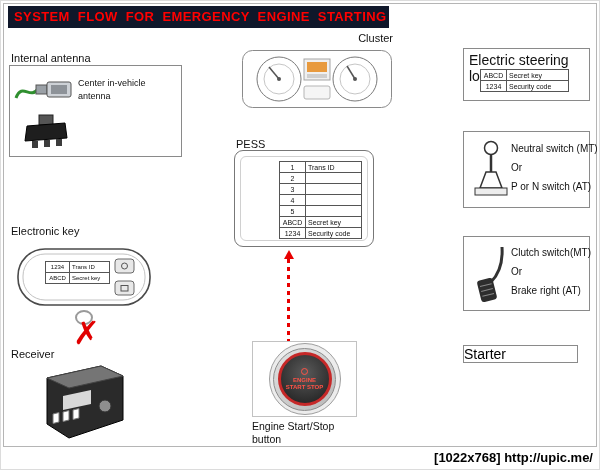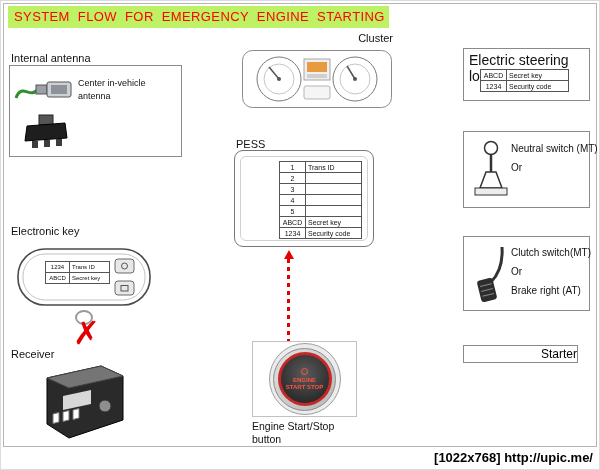--- a/index.html
+++ b/index.html
@@ -1,20 +1,20 @@
 <!DOCTYPE html>
 <html><head>
 <meta charset="utf-8">
 <style>
   * { margin:0; padding:0; box-sizing:border-box; }
   html,body { width:600px; height:470px; }
   body { position:relative; font-family:"Liberation Sans","DejaVu Sans",sans-serif; background:#fff; overflow:hidden; border:1px solid #dcdcdc; }
   .abs { position:absolute; }
   .diagram-frame { left:2px; top:2px; width:594px; height:444px; border:1px solid #b5b5b5; background:#fff; }
-  .title-banner { left:7px; top:5px; width:381px; height:22px; background:#bef264; color:#ff0000; font-weight:normal; font-size:13px; line-height:22px; padding-left:6px; letter-spacing:.4px; word-spacing:4px; white-space:nowrap; overflow:hidden; }
+  .title-banner { left:7px; top:5px; width:381px; height:22px; background:#0f172a; color:#ff0000; font-weight:bold; font-size:13px; line-height:22px; padding-left:6px; letter-spacing:.4px; word-spacing:4px; white-space:nowrap; overflow:hidden; }
   .small-label { font-size:11px; color:#111; }
   .box { border:1px solid #8a8a8a; background:#fff; }
   .cell-text { font-size:9px; line-height:13px; color:#111; }
   .mini-table { border-collapse:collapse; background:#fff; }
   .mini-table td { border:1px solid #555; font-size:7px; line-height:9px; height:11px; padding:0 2px; color:#111; }
   td.c1 { width:24px; text-align:center; font-size:6px; }
   td.c2 { width:40px; font-size:6px; }
   td.p1 { width:26px; text-align:center; }
   td.p2 { width:56px; }
   td.s1 { width:26px; text-align:center; }
@@ -182,37 +182,38 @@
 <div class="abs box" style="left:462px;top:130px;width:127px;height:77px">
   <svg class="abs" style="left:10px;top:7px" width="34" height="62" viewBox="0 0 34 62">
     <circle cx="17" cy="9" r="6.5" fill="#fff" stroke="#333" stroke-width="1.5"></circle>
     <line x1="17" y1="15.5" x2="17" y2="33" stroke="#333" stroke-width="2.5"></line>
     <polygon points="12,33 22,33 28,49 6,49" fill="#fdfdfd" stroke="#333" stroke-width="1.5"></polygon>
     <rect x="1" y="49" width="32" height="7" fill="#ededed" stroke="#333"></rect>
   </svg>
   <div class="abs switch-text" style="left:47px;top:7px">
     <div>Neutral switch (MT)</div>
     <div>Or</div>
+    <div>P or N switch (AT)</div>
   </div>
 </div>
 
 <div class="abs box" style="left:462px;top:235px;width:127px;height:75px">
   <svg class="abs" style="left:12px;top:8px" width="32" height="58" viewBox="0 0 32 58">
     <path d="M26,2 C27,18 23,29 15,37" fill="none" stroke="#333" stroke-width="3"></path>
     <g transform="rotate(-14 11 45)">
       <rect x="3" y="34" width="16" height="22" rx="3" fill="#2d2d2d"></rect>
       <line x1="5" y1="40" x2="17" y2="40" stroke="#888"></line>
       <line x1="5" y1="45" x2="17" y2="45" stroke="#888"></line>
       <line x1="5" y1="50" x2="17" y2="50" stroke="#888"></line>
     </g>
   </svg>
   <div class="abs switch-text" style="left:47px;top:6px">
     <div>Clutch switch(MT)</div>
     <div>Or</div>
     <div>Brake right (AT)</div>
   </div>
 </div>
 
-<div class="abs box" style="left:462px;top:344px;width:115px;height:18px;text-align:right;font-size:12px;line-height:16px">
+<div class="abs box" style="left:462px;top:344px;width:115px;height:18px;text-align:left;font-size:14px;line-height:16px">
   <span>Starter</span>
 </div>
 
 <div class="abs footer-text" style="right:6px;top:449px">[1022x768] http://upic.me/</div>
 
 </body></html>

